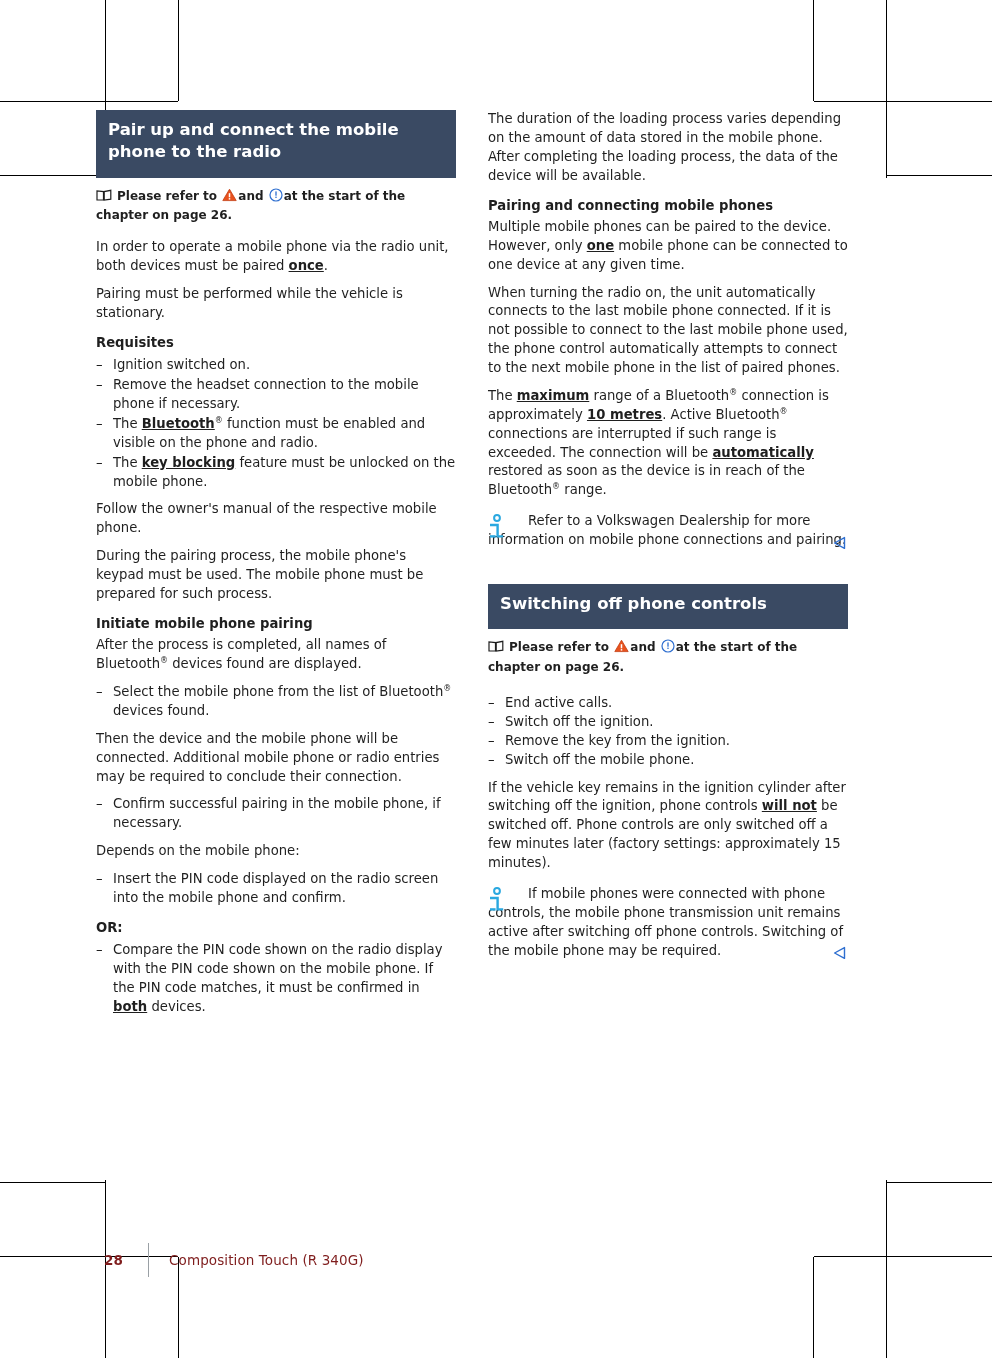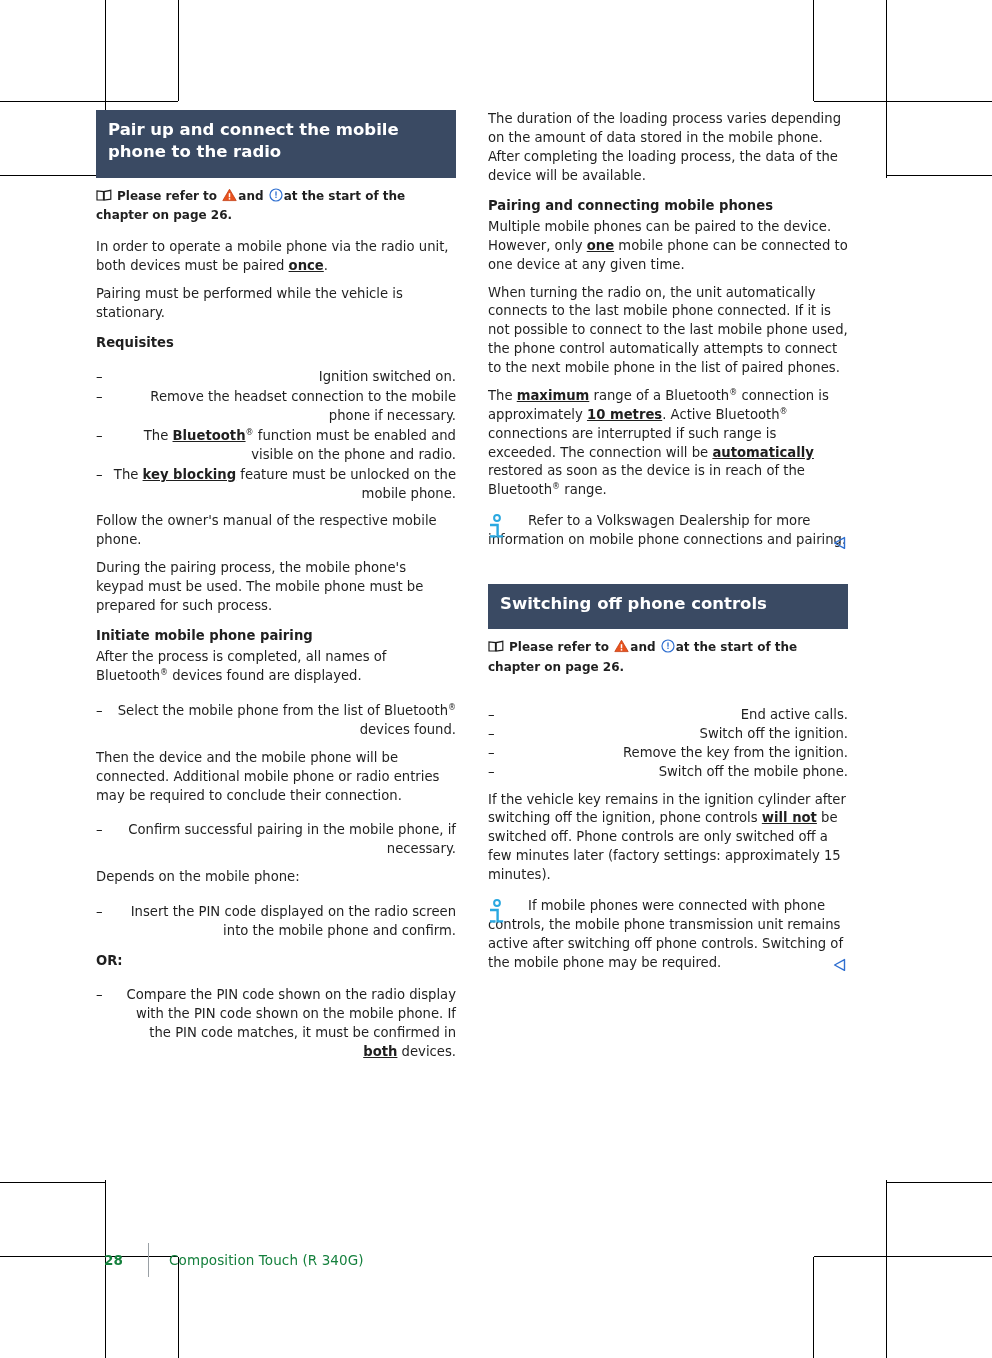--- a/index.html
+++ b/index.html
@@ -78,23 +78,22 @@
     font-size: 13.2px;
     font-weight: bold;
     margin: 11px 0 3px 0;
     line-height: 1.4;
   }
   .spacer-lg { height: 14px; }
 
   
   ul.dash {
     list-style: none;
-    margin: 16px 0 9px 0;
+    margin: 4px 0 9px 0;
     padding: 0;
-    text-align: right;
   }
   ul.dash li {
     font-size: 13.2px;
     line-height: 1.43;
     padding-left: 17px;
     position: relative;
     margin-bottom: 1px;
   }
   ul.dash li::before {
     content: "\2013";
@@ -150,21 +149,21 @@
     margin-top: -14px;
   }
 
   
   .footer {
     position: absolute;
     left: 96px;
     top: 1243px;
     display: flex;
     align-items: center;
-    color: #15803d;
+    color: #7f1d1d;
     font-size: 13.5px;
     font-weight: bold;
   }
   .footer .pageno { width: 46px; text-align: left; padding-left: 8px; }
   .footer .rule {
     width: 1px; height: 34px;
     background: #9aa0a5;
     margin: 0 20px 0 6px;
   }
   .footer .title { font-weight: normal; letter-spacing: .1px; }

